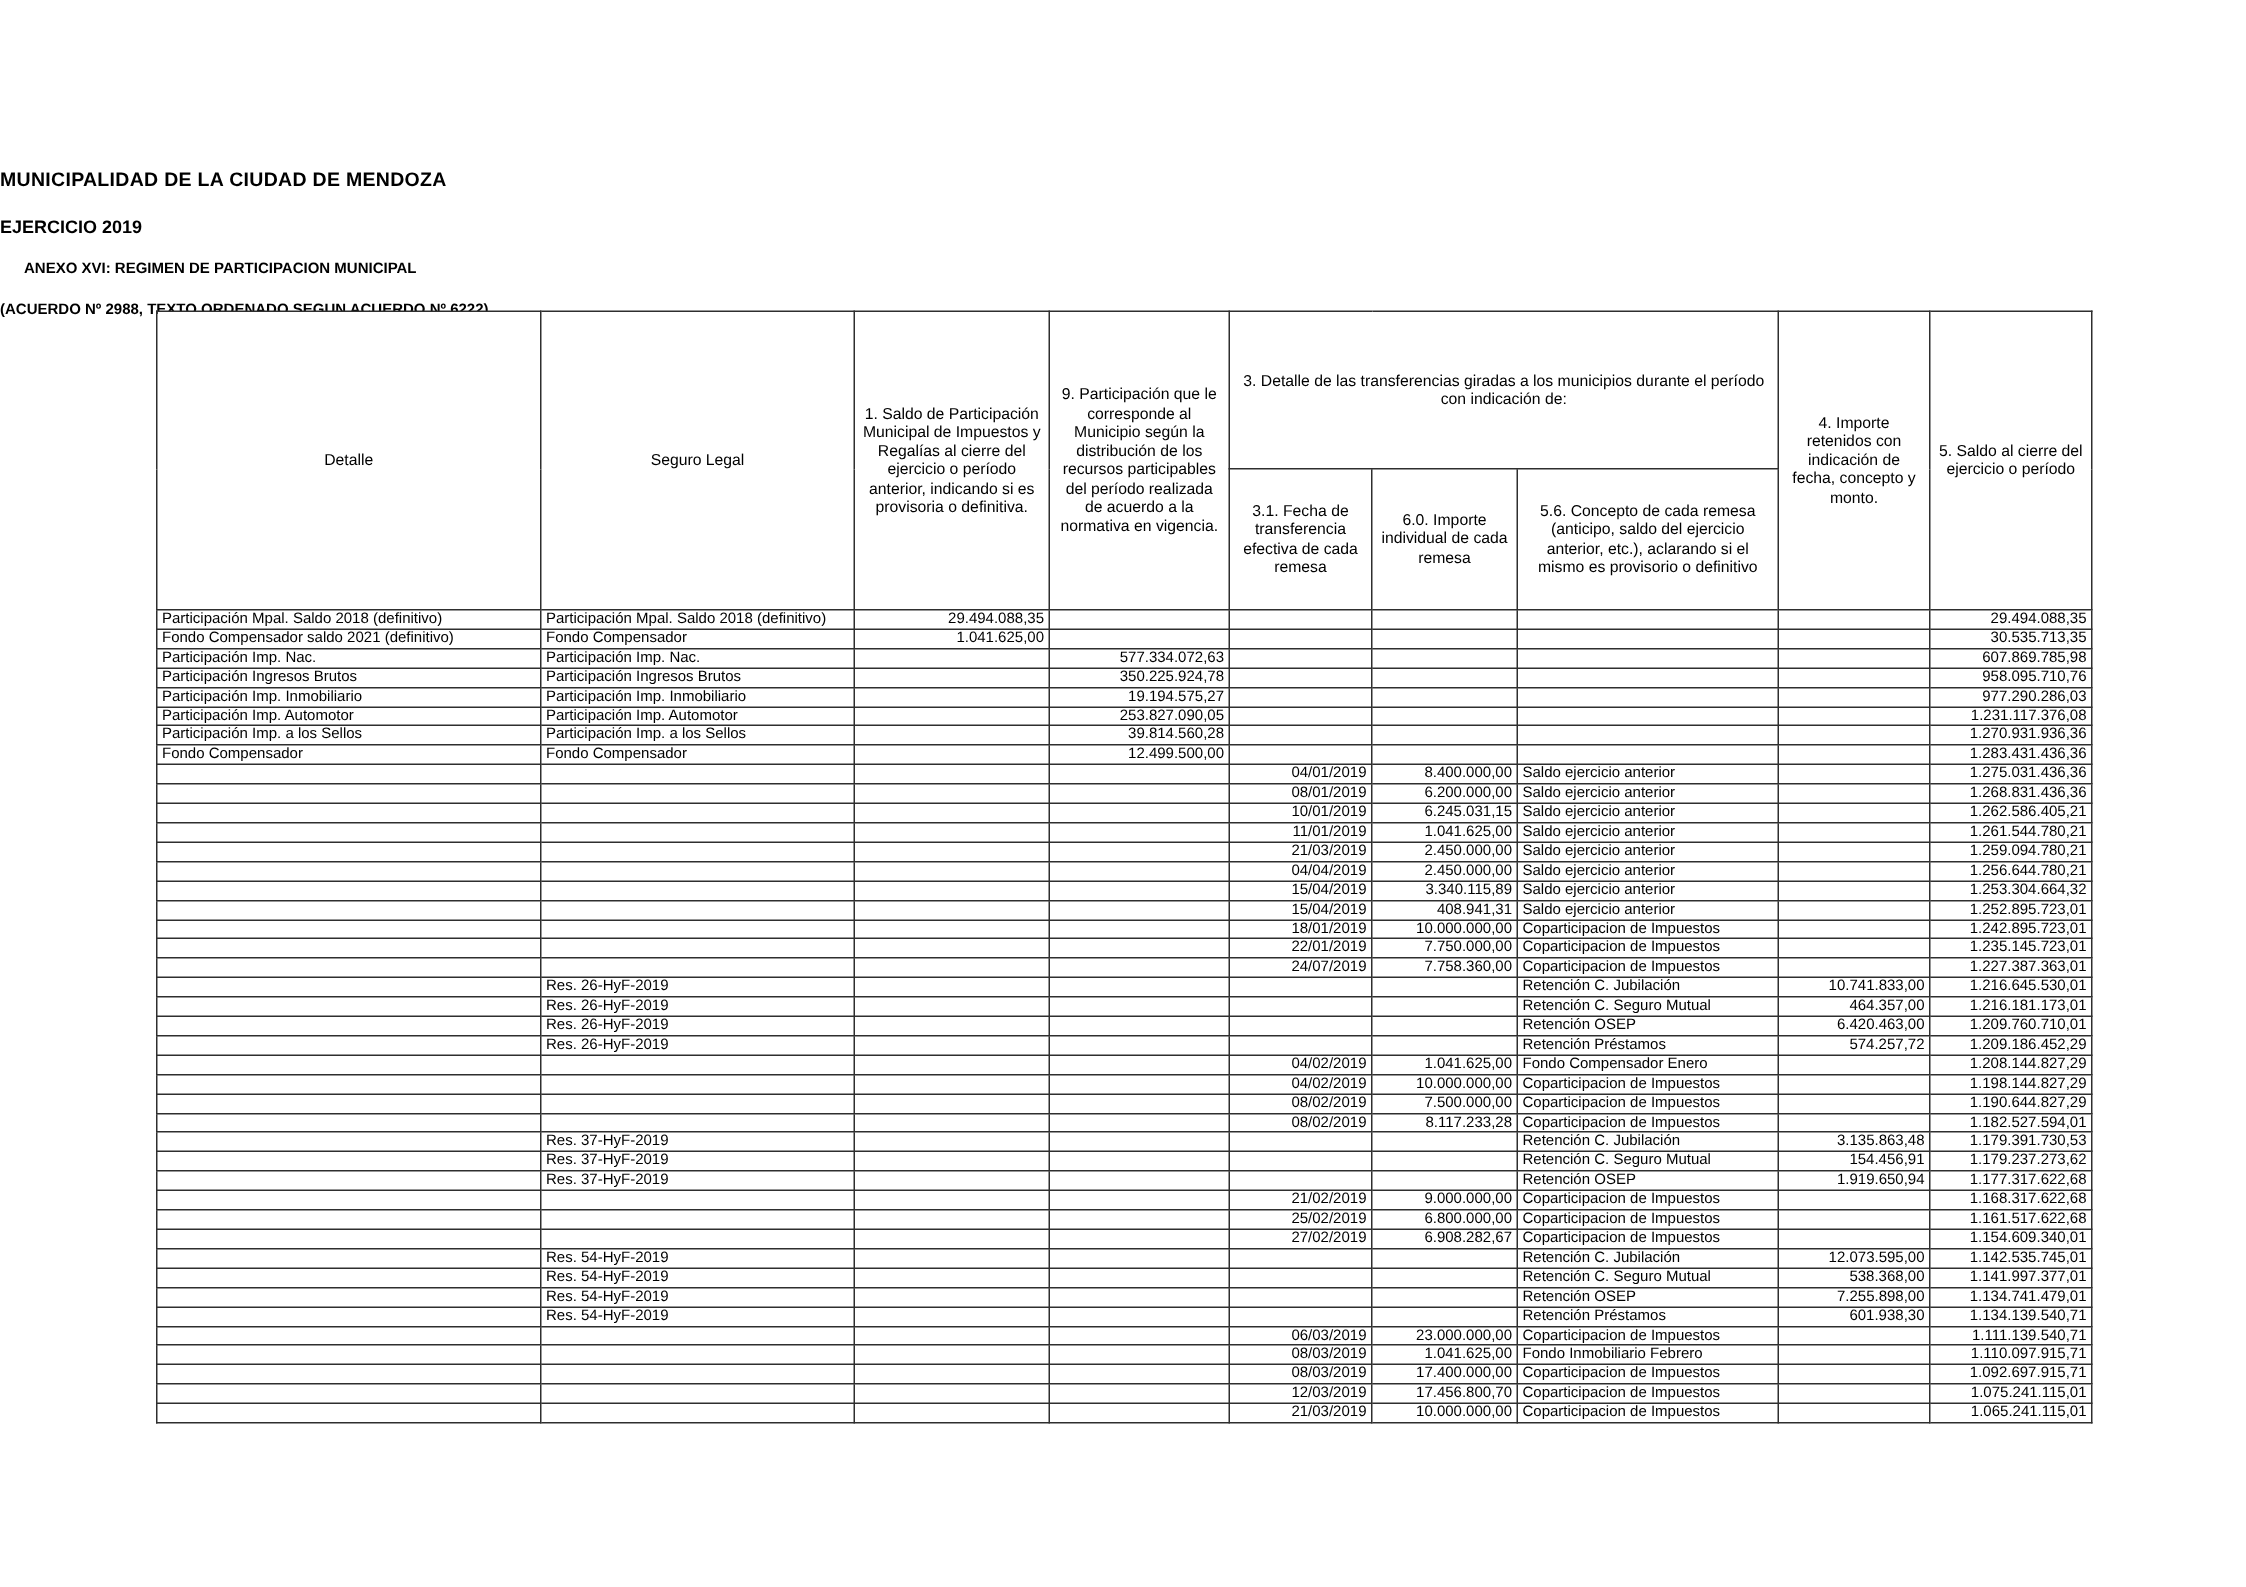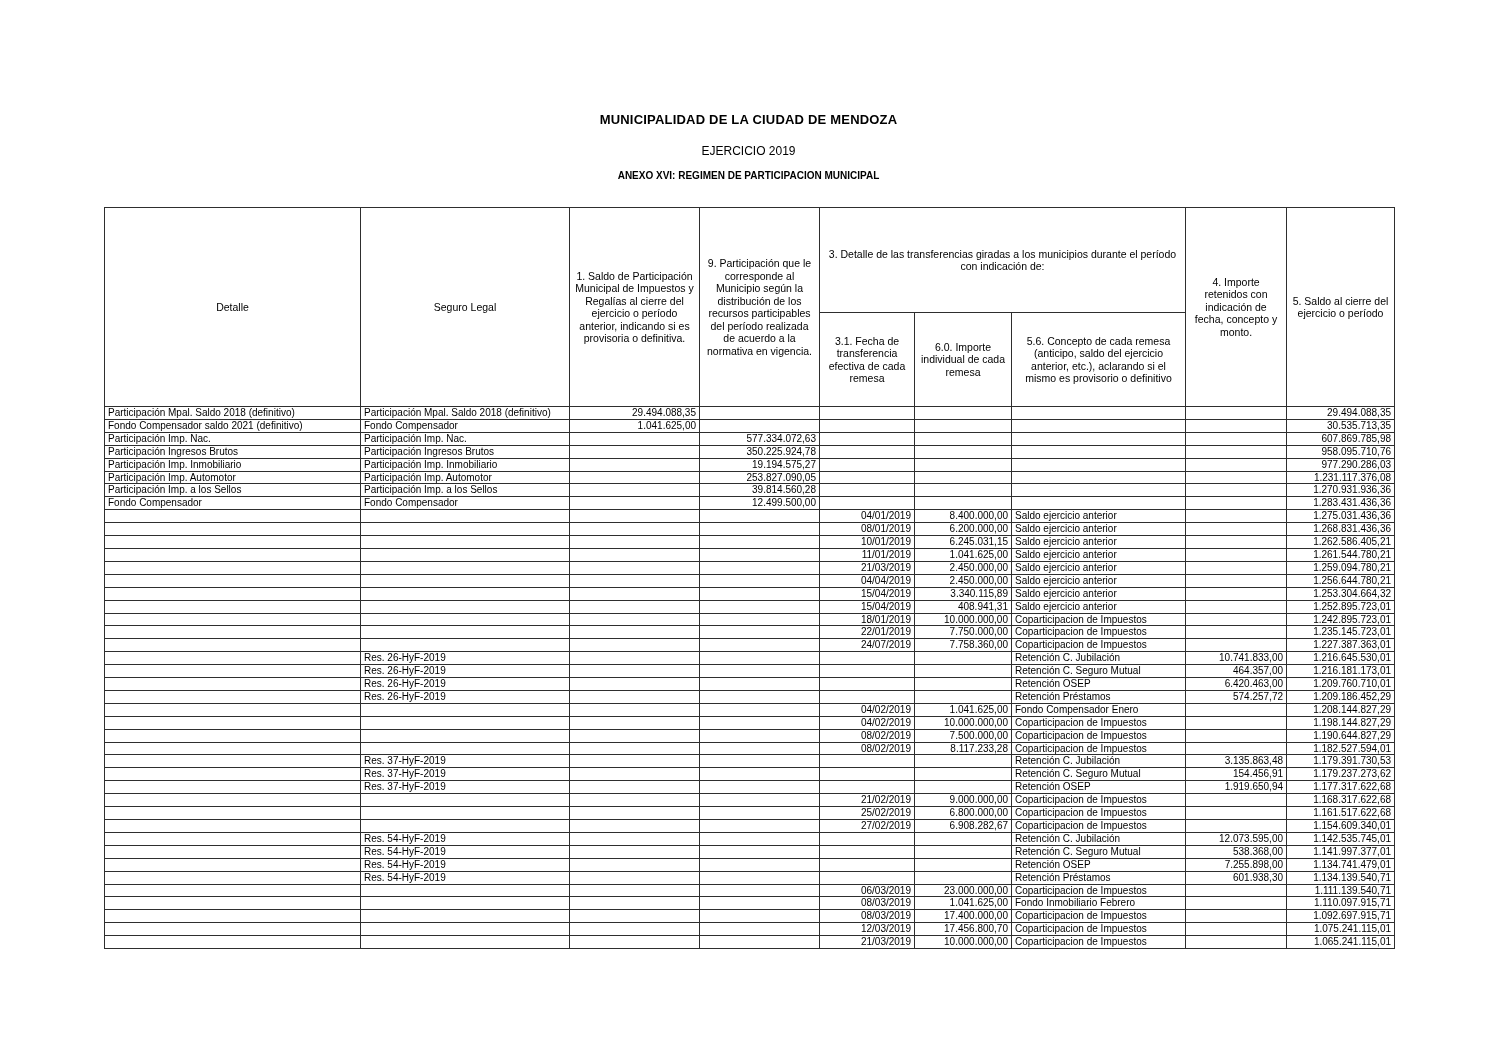--- a/index.html
+++ b/index.html
@@ -1,24 +1,24 @@
 <!DOCTYPE html>
 <html><head>
 <meta charset="utf-8">
 <style>
   html,body{margin:0;padding:0;}
   body{
     width:1497px;height:1058px;background:#ffffff;position:relative;
     font-family:"Liberation Sans","DejaVu Sans",sans-serif;color:#000;
     overflow:hidden;
   }
-  .titles{position:absolute;top:112px;left:0;width:1497px;text-align:center;}
+  .titles{position:absolute;top:112px;left:0;width:1497px;}
   .t1{font-size:13px;font-weight:bold;margin:0 0 17px 0;letter-spacing:.2px;}
-  .t2{font-size:12px;font-weight:normal;margin:0 0 12px 0;}
-  .t3{font-size:10px;font-weight:bold;margin:0;}
+  .t2{font-size:12px;font-weight:bold;margin:0 0 12px 0;}
+  .t3{font-size:10px;font-weight:bold;margin:16px;}
   .t4{font-size:10px;font-weight:bold;margin:1px 0 0 0;}
 
   table.main{
     position:absolute;left:104px;top:207px;width:1290px;
     border-collapse:collapse;table-layout:fixed;
   }
   table.main th, table.main td{
     border:1px solid #2e2e2e;overflow:hidden;white-space:nowrap;
     font-weight:normal;background:#fff;
   }
@@ -39,20 +39,21 @@
   col.c-31{width:95px;} col.c-32{width:97px;} col.c-33{width:174px;}
   col.c-4{width:101px;} col.c-5{width:108px;}
 </style>
 </head>
 <body>
 
 <div class="titles">
   <p class="t1">MUNICIPALIDAD DE LA CIUDAD DE MENDOZA</p>
   <p class="t2">EJERCICIO 2019</p>
   <p class="t3">ANEXO XVI: REGIMEN DE PARTICIPACION MUNICIPAL</p>
+  <p class="t4">(ACUERDO Nº 2988, TEXTO ORDENADO SEGUN ACUERDO Nº 6222)</p>
 </div>
 
 <table class="main">
   <colgroup>
     <col class="c-detalle">
       <col class="c-norma">
       <col class="c-1">
       <col class="c-2">
     <col class="c-31">
       <col class="c-32">

